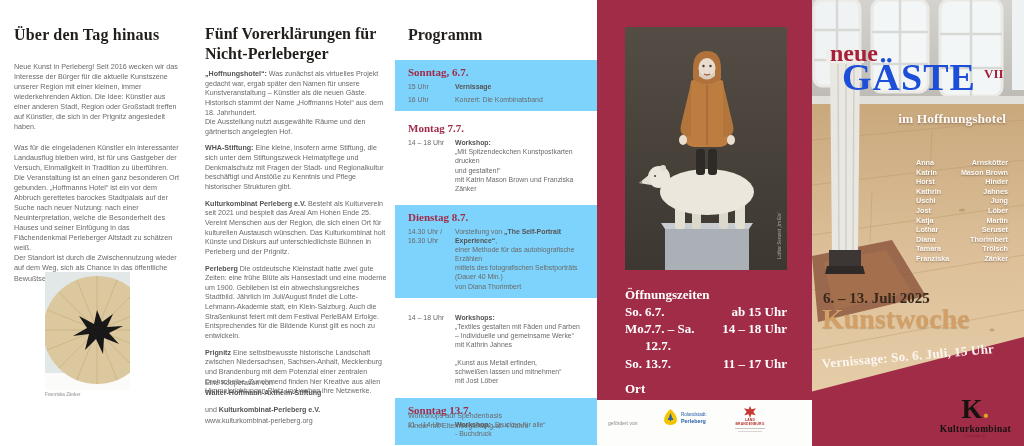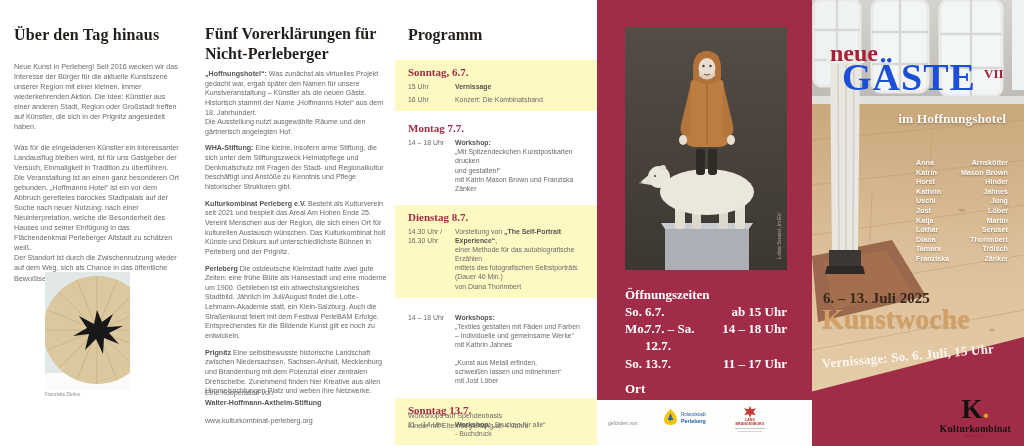--- a/index.html
+++ b/index.html
@@ -21,21 +21,21 @@
   .paras p{font-size:7.1px;line-height:1.36;margin:0 0 7px 0;white-space:pre-line;}
   .paras b{color:#555351;}
   .coop{position:absolute;left:8px;bottom:20px;width:184px;font-size:7.1px;line-height:1.45;}
   .coop .sp{height:7px;}
   .coop b{color:#555351;}
   .coop a{color:#6b6968;text-decoration:none;}
   
   .p3 h2{position:absolute;left:13px;top:26px;font-size:16px;}
   .days{position:absolute;left:0;top:60px;width:202px;}
   .day{padding:6px 10px 7px 13px;margin-bottom:5px;}
-  .day.pink{background:#fef9c3;}
+  .day.pink{background:#7dd3fc;}
   .day-title{font-family:"Liberation Serif",serif;font-weight:bold;color:#a12c48;
              font-size:11px;margin:0 0 4px 0;}
   .prow{display:flex;margin-top:4px;}
   .ptime{width:47px;flex:none;font-size:6.9px;line-height:1.32;color:#6b6968;}
   .pdesc{flex:1;font-size:6.9px;line-height:1.32;color:#6b6968;}
   .pdesc b{color:#555351;}
   .pline{min-height:9px;}
   .footnote{position:absolute;left:13px;top:411px;font-size:7.1px;line-height:1.45;color:#6b6968;}
   
   .p4{left:597px;width:215px;background:#a12c48;}
@@ -140,20 +140,21 @@
 Die Ausstellung nutzt ausgewählte Räume und den gärtnerisch angelegten Hof.</span></p>
         <p><b>WHA-Stiftung:</b><span> Eine kleine, insofern arme Stiftung, die sich unter dem Stiftungszweck Heimatpflege und Denkmalschutz mit Fragen der Stadt- und Regionalkultur beschäftigt und Anstöße zu Kenntnis und Pflege historischer Strukturen gibt.</span></p>
         <p><b>Kulturkombinat Perleberg e.V.</b><span> Besteht als Kulturverein seit 2021 und bespielt das Areal Am Hohen Ende 25. Vereint Menschen aus der Region, die sich einen Ort für kulturellen Austausch wünschen. Das Kulturkombinat holt Künste und Diskurs auf unterschiedlichste Bühnen in Perleberg und der Prignitz.</span></p>
         <p><b>Perleberg</b><span> Die ostdeutsche Kleinstadt hatte zwei gute Zeiten: eine frühe Blüte als Hansestadt und eine moderne um 1900. Geblieben ist ein abwechslungsreiches Stadtbild. Jährlich im Juli/August findet die Lotte-Lehmann-Akademie statt, ein Klein-Salzburg. Auch die Straßenkunst feiert mit dem Festival PerleBAM Erfolge. Entsprechendes für die Bildende Kunst gilt es noch zu entwickeln.</span></p>
         <p><b>Prignitz</b><span> Eine selbstbewusste historische Landschaft zwischen Niedersachsen, Sachsen-Anhalt, Mecklenburg und Brandenburg mit dem Potenzial einer zentralen Drehscheibe. Zunehmend finden hier Kreative aus allen Himmelsrichtungen Platz und weben ihre Netzwerke.</span></p>
       </div>
     <div class="coop">
       <div>Eine Kooperation von</div>
       <div><b>Walter-Hoffmann-Axthelm-Stiftung</b></div>
       <div class="sp"></div>
+      <div><span>und </span><b>Kulturkombinat-Perleberg e.V.</b></div>
       <div><a href="#">www.kulturkombinat-perleberg.org</a></div>
     </div>
   </div>
 
   <div class="panel p3">
     <h2 class="serif">Programm</h2>
     <div class="days" id="program-days">
         <section class="day pink">
           <h3 class="day-title">Sonntag, 6.7.</h3>
           <div class="prow">

